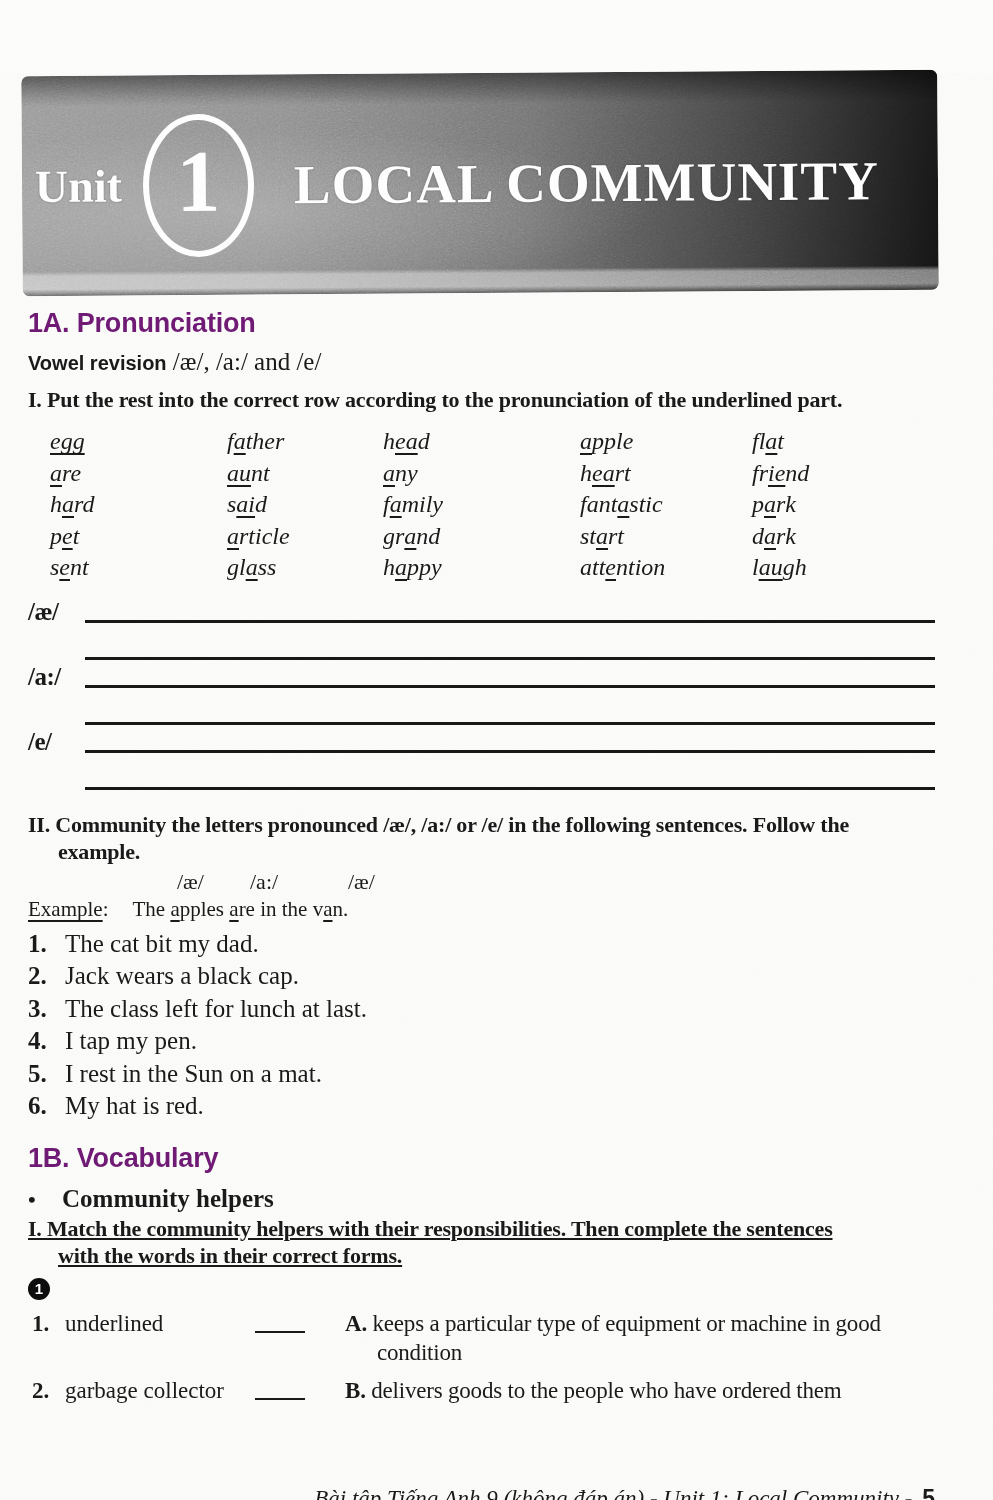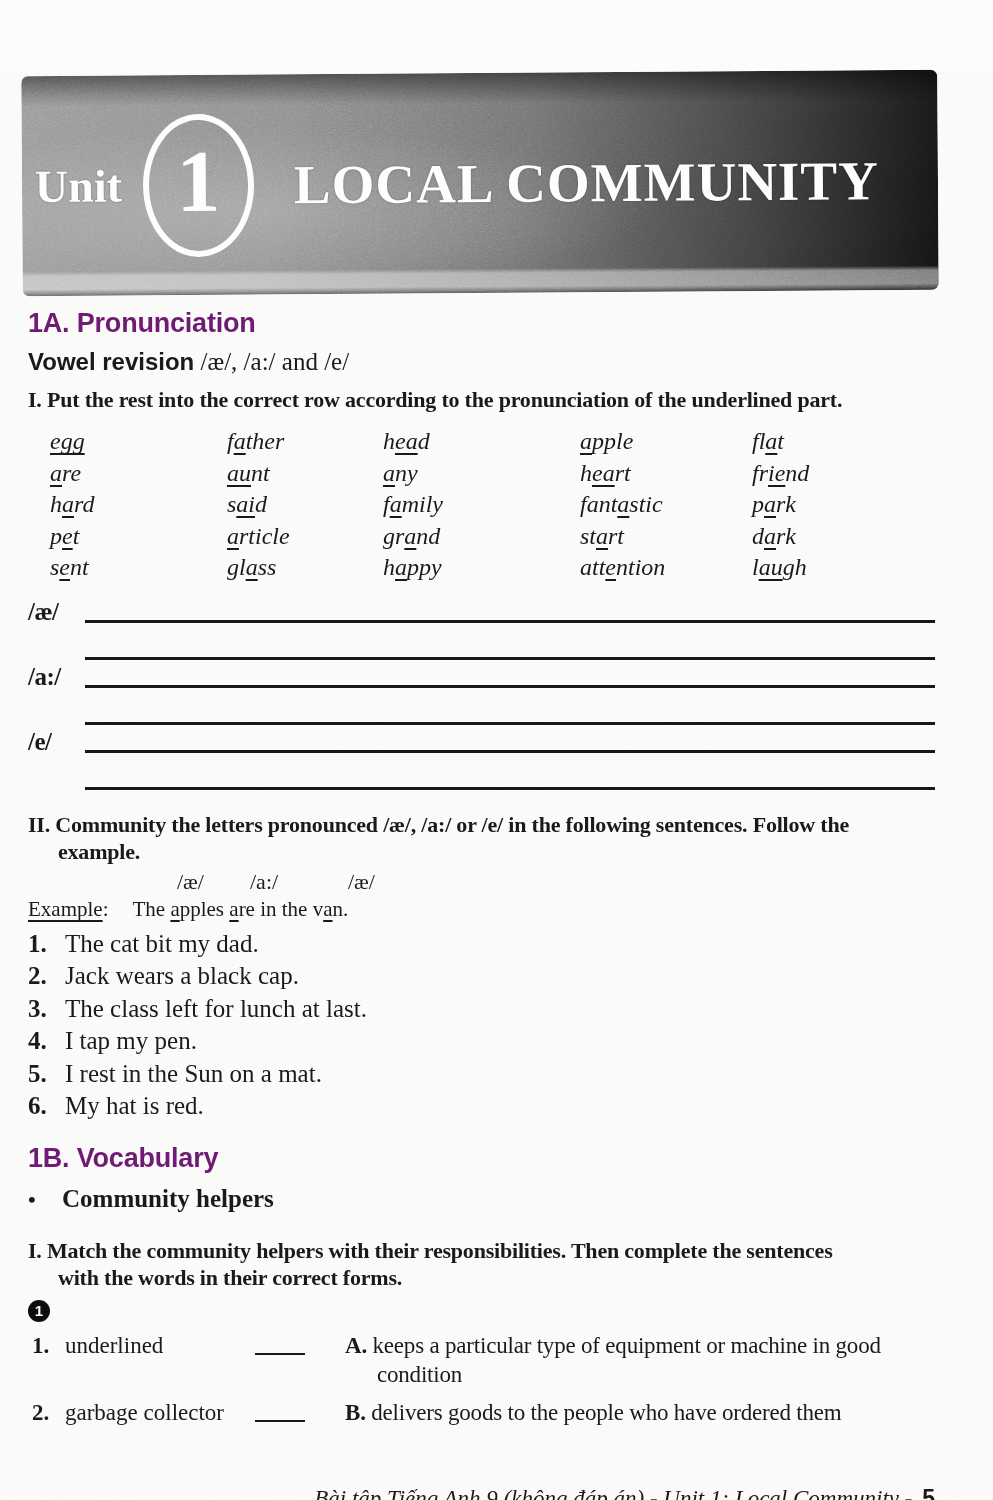--- a/index.html
+++ b/index.html
@@ -26,21 +26,21 @@
     transform:translateY(-3px);}
   .unit-title{font-size:55px;font-weight:bold;color:#fff;margin-left:40px;
     letter-spacing:1px;white-space:nowrap;text-shadow:0 0 2px rgba(0,0,0,.35);}
 
   
   .content{margin:0 58px 0 28px;position:relative;}
   .sans-h{font-family:Liberation Sans, sans-serif;font-weight:bold;font-size:27px;
     margin:15px 0 0 0;letter-spacing:-0.2px;color:#701a75;}
   .h1b{margin-top:20px;}
   .vowel-line{margin:9px 0 0 0;font-size:25px;}
-  .sans-b{font-family:"Liberation Sans",sans-serif;font-weight:bold;font-size:24px;}
+  .sans-b{font-family:"Liberation Sans",sans-serif;font-weight:bold;font-size:20px;}
   .task{margin:10px 0 0 0;font-size:22px;font-weight:bold;line-height:27px;letter-spacing:-0.2px;}
   .indent2{margin-left:30px;}
 
   .word-grid{display:grid;grid-template-columns:177px 156px 197px 172px 1fr;
     padding-left:22px;margin-top:13px;font-size:24px;line-height:31.6px;font-style:italic;}
   .u{text-decoration:underline;text-decoration-thickness:1.8px;
      text-underline-offset:4px;text-decoration-skip-ink:none;}
 
   .ph-block{margin-top:11px;}
   .ph-row{display:flex;align-items:flex-end;height:31px;}
@@ -53,21 +53,21 @@
   .ann-row span{position:absolute;top:2px;}
   .example{margin:1px 0 0 0;font-size:21px;}
   .ex-text{margin-left:24px;}
 
   .sent-list{margin-top:6px;}
   .sent{display:flex;font-size:25px;line-height:32.5px;}
   .snum{width:37px;flex:none;font-weight:bold;}
 
   .bullet-line{margin:11px 0 0 0;font-size:25px;font-weight:bold;}
   .blt{display:inline-block;width:34px;font-size:22px;}
-  .vtask{margin-top:24px;}
+  .vtask{margin-top:2px;text-decoration:underline;}
   .num-badge{margin-top:9px;width:22px;height:22px;border-radius:50%;background:#0d0d0d;
     color:#fff;display:flex;align-items:center;justify-content:center;
     font-family:"Liberation Sans",sans-serif;font-weight:bold;font-size:15px;}
   .match-list{margin-top:5px;}
   .mrow{display:flex;align-items:flex-start;font-size:23px;line-height:29px;margin-top:9px;}
   .mnum{width:33px;flex:none;font-weight:bold;padding-left:4px;}
   .mterm{width:190px;flex:none;}
   .mblank{width:50px;flex:none;border-bottom:2.5px solid #1a1a1a;height:22px;margin-right:40px;}
   .mdesc{flex:1;padding-left:32px;text-indent:-32px;letter-spacing:-0.2px;}
 

